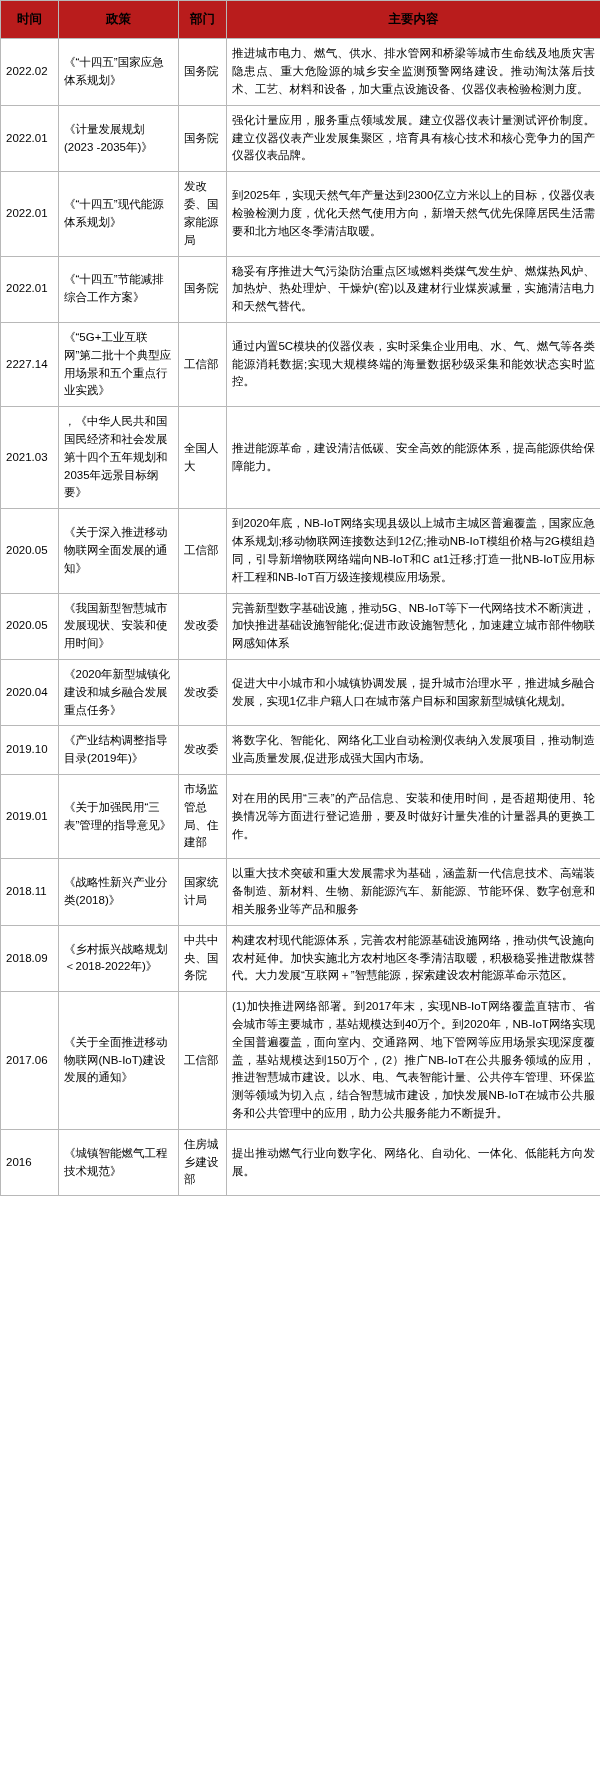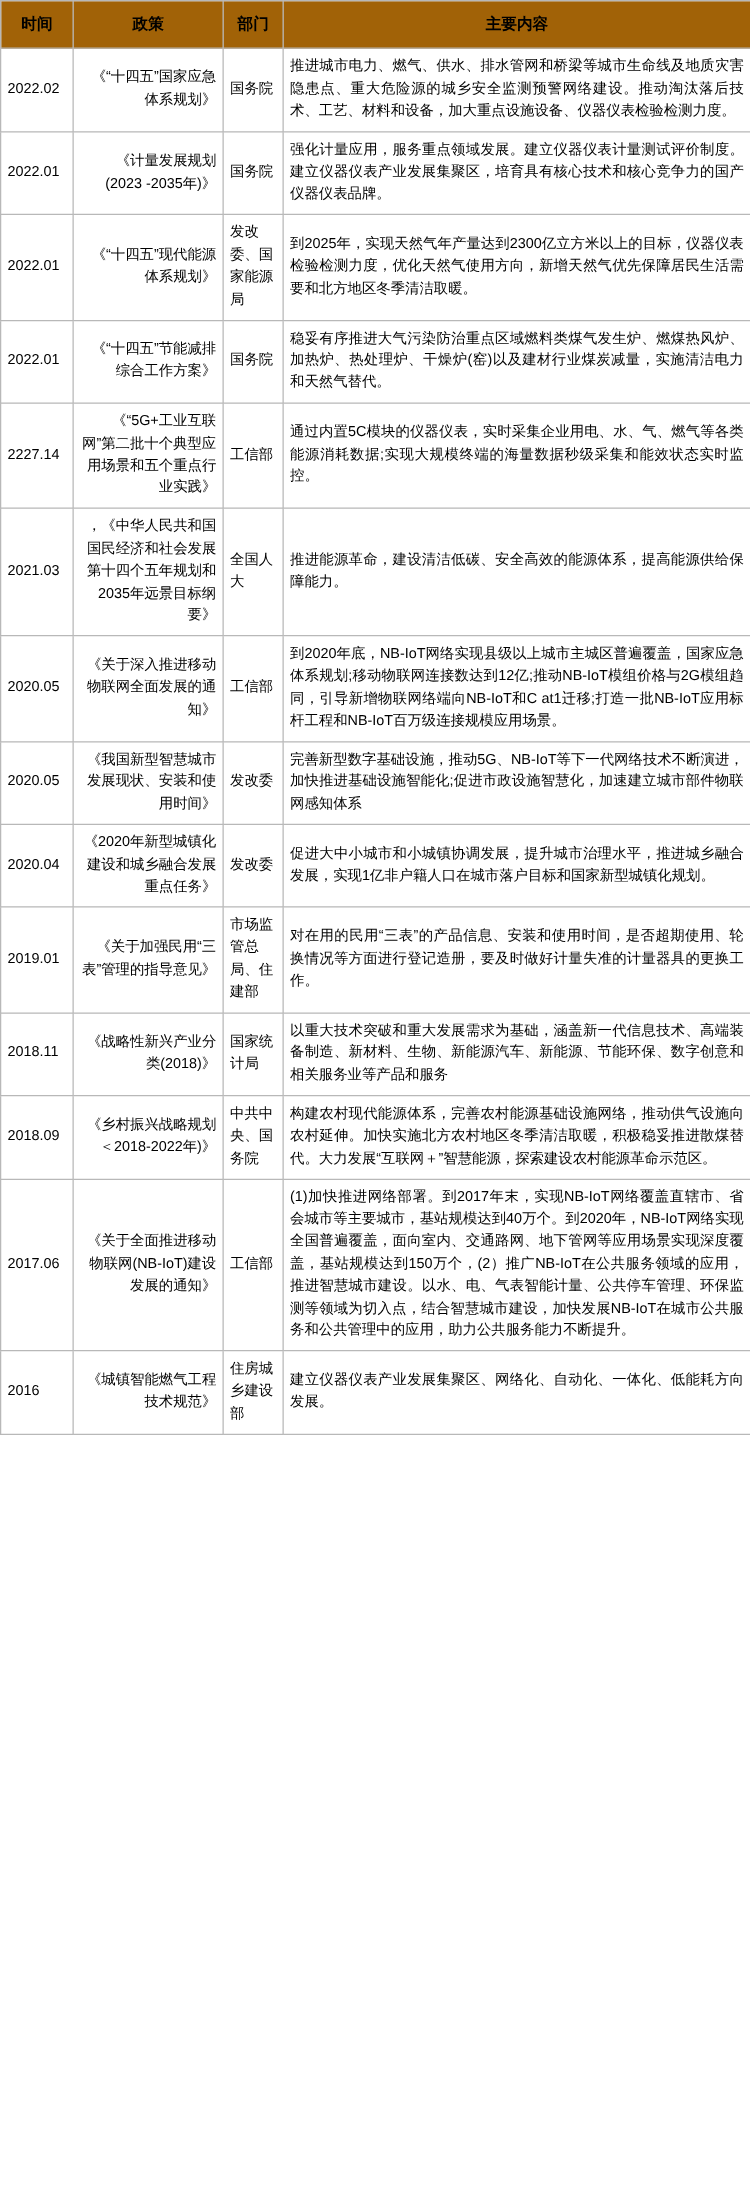--- a/index.html
+++ b/index.html
@@ -19,37 +19,37 @@
   }
   table.policy-table th,
   table.policy-table td {
     border: 1px solid #b8b8b8;
     vertical-align: middle;
     padding: 6px 5px;
     font-size: 11.5px;
     line-height: 1.55;
   }
   table.policy-table thead th {
-    background: #a16207;
+    background: #b91c1c;
     font-weight: bold;
     text-align: center;
     font-size: 12.5px;
     padding: 9px 4px;
   }
   col.c-time { width: 58px; }
   col.c-policy { width: 120px; }
   col.c-dept { width: 48px; }
   col.c-content { width: 374px; }
 
   td.time-cell {
     text-align: left;
     font-size: 12px;
   }
   td.policy-cell {
-    text-align: right;
+    text-align: left;
     font-size: 11.5px;
     margin-left: 27px;
   }
   td.dept-cell {
     text-align: left;
     font-size: 11.5px;
     line-height: 1.5;
   }
   td.content-cell {
     text-align: justify;
@@ -126,20 +126,26 @@
       <td class="dept-cell">发改委</td>
       <td class="content-cell">完善新型数字基础设施，推动5G、NB-IoT等下一代网络技术不断演进，加快推进基础设施智能化;促进市政设施智慧化，加速建立城市部件物联网感知体系</td>
     </tr>
     <tr>
       <td class="time-cell">2020.04</td>
       <td class="policy-cell">《2020年新型城镇化建设和城乡融合发展重点任务》</td>
       <td class="dept-cell">发改委</td>
       <td class="content-cell">促进大中小城市和小城镇协调发展，提升城市治理水平，推进城乡融合发展，实现1亿非户籍人口在城市落户目标和国家新型城镇化规划。</td>
     </tr>
     <tr>
+      <td class="time-cell">2019.10</td>
+      <td class="policy-cell">《产业结构调整指导目录(2019年)》</td>
+      <td class="dept-cell">发改委</td>
+      <td class="content-cell">将数字化、智能化、网络化工业自动检测仪表纳入发展项目，推动制造业高质量发展,促进形成强大国内市场。</td>
+    </tr>
+    <tr>
       <td class="time-cell">2019.01</td>
       <td class="policy-cell">《关于加强民用“三表”管理的指导意见》</td>
       <td class="dept-cell">市场监管总局、住建部</td>
       <td class="content-cell">对在用的民用“三表”的产品信息、安装和使用时间，是否超期使用、轮换情况等方面进行登记造册，要及时做好计量失准的计量器具的更换工作。</td>
     </tr>
     <tr>
       <td class="time-cell">2018.11</td>
       <td class="policy-cell">《战略性新兴产业分类(2018)》</td>
       <td class="dept-cell">国家统计局</td>
       <td class="content-cell">以重大技术突破和重大发展需求为基础，涵盖新一代信息技术、高端装备制造、新材料、生物、新能源汽车、新能源、节能环保、数字创意和相关服务业等产品和服务</td>
@@ -153,16 +159,16 @@
     <tr>
       <td class="time-cell">2017.06</td>
       <td class="policy-cell">《关于全面推进移动物联网(NB-IoT)建设发展的通知》</td>
       <td class="dept-cell">工信部</td>
       <td class="content-cell">(1)加快推进网络部署。到2017年末，实现NB-IoT网络覆盖直辖市、省会城市等主要城市，基站规模达到40万个。到2020年，NB-IoT网络实现全国普遍覆盖，面向室内、交通路网、地下管网等应用场景实现深度覆盖，基站规模达到150万个，(2）推广NB-IoT在公共服务领域的应用，推进智慧城市建设。以水、电、气表智能计量、公共停车管理、环保监测等领域为切入点，结合智慧城市建设，加快发展NB-IoT在城市公共服务和公共管理中的应用，助力公共服务能力不断提升。</td>
     </tr>
     <tr>
       <td class="time-cell">2016</td>
       <td class="policy-cell">《城镇智能燃气工程技术规范》</td>
       <td class="dept-cell">住房城乡建设部</td>
-      <td class="content-cell">建立仪器仪表产业发展集聚区、网络化、自动化、一体化、低能耗方向发展。</td>
+      <td class="content-cell">提出推动燃气行业向数字化、网络化、自动化、一体化、低能耗方向发展。</td>
     </tr>
   </tbody>
 </table>
 
 </body></html>

